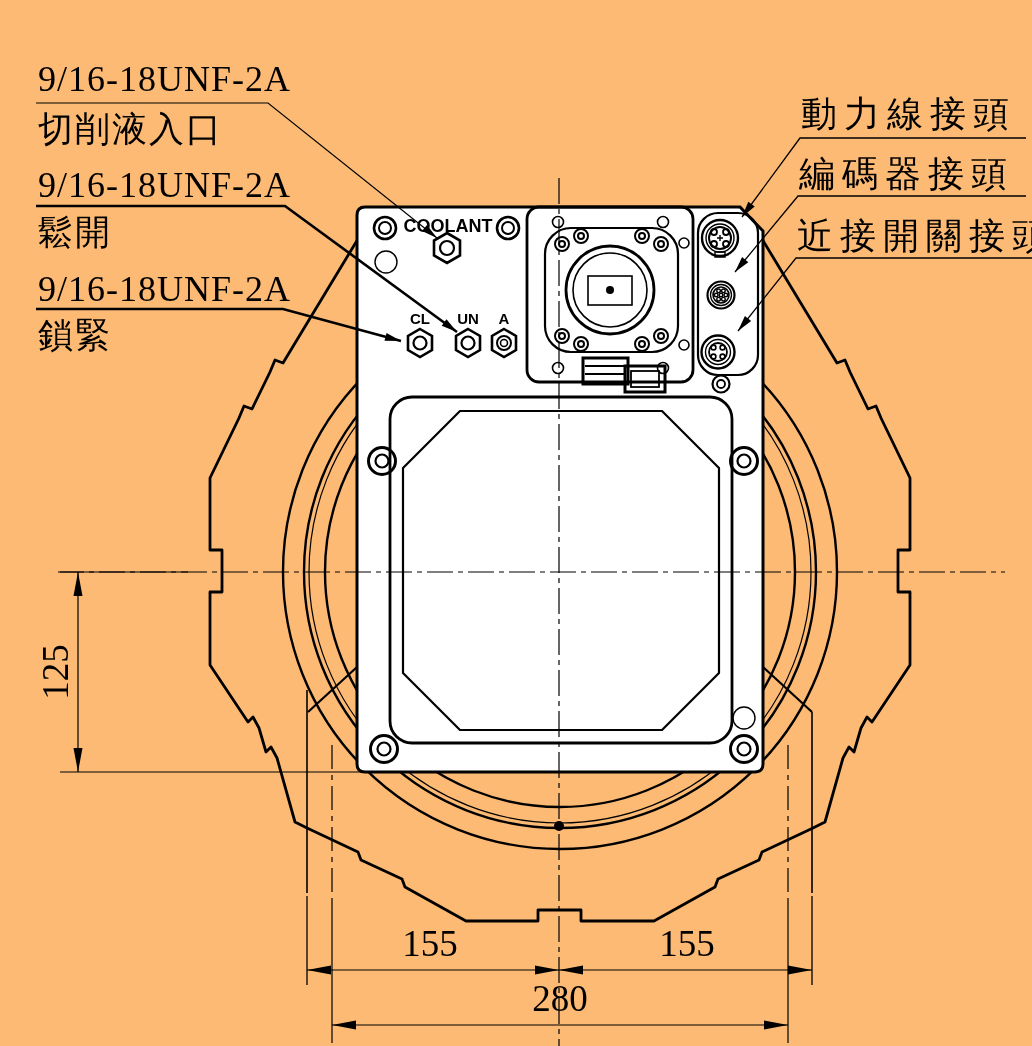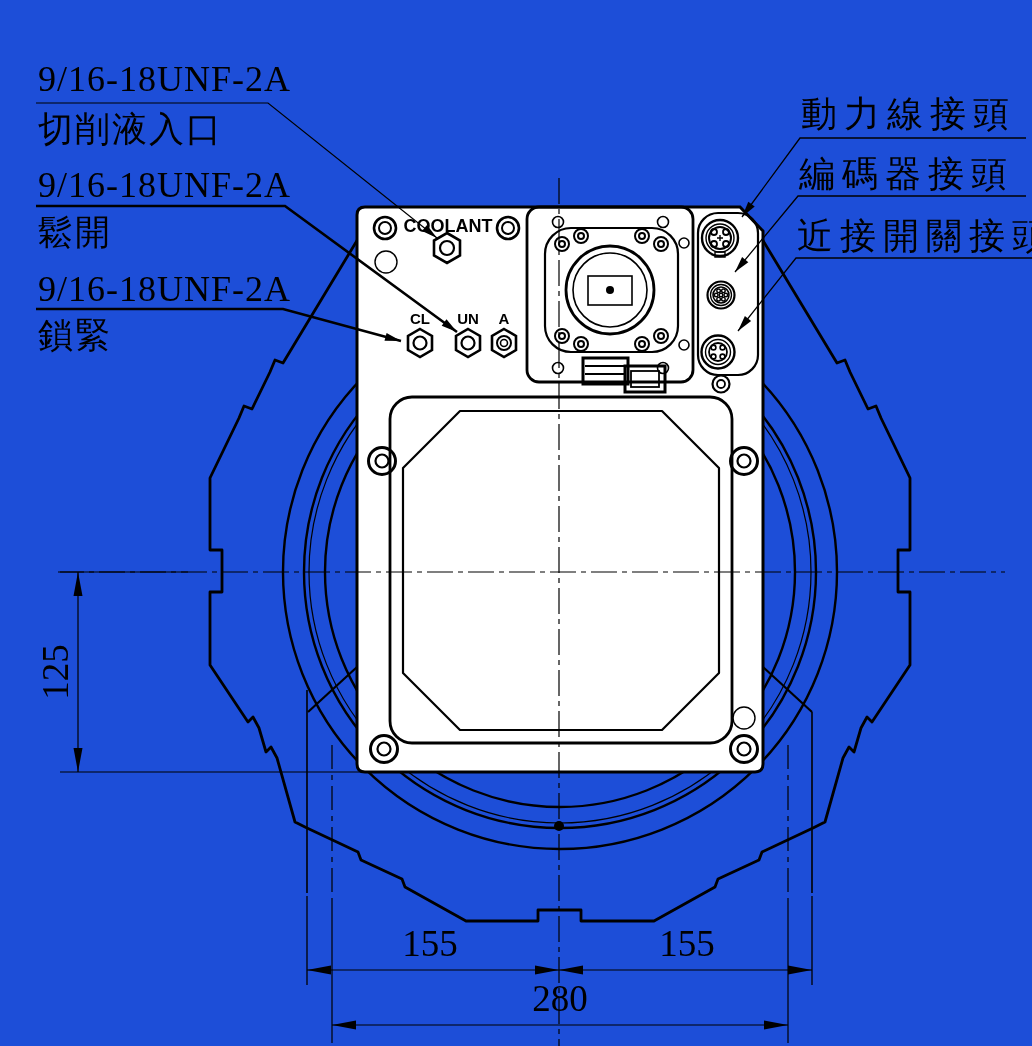--- a/index.html
+++ b/index.html
@@ -1,16 +1,16 @@
 <!DOCTYPE html>
 <html><head>
 <meta charset="utf-8">
 <style>
   html,body{margin:0;padding:0;background:#ffffff;}
-  .stage{width:1032px;height:1046px;background:#1d4ed8;position:relative;overflow:hidden;}
+  .stage{width:1032px;height:1046px;background:#fdba74;position:relative;overflow:hidden;}
   svg{display:block;}
   text{fill:#000;}
   .dimtxt{font-family:"Liberation Serif","DejaVu Serif",serif;font-size:37px;}
   .spectxt{font-family:"Liberation Serif","DejaVu Serif",serif;font-size:36px;letter-spacing:1px;}
   .cjk{font-family:"Liberation Serif","DejaVu Serif",serif;font-size:35px;letter-spacing:2px;}
   .cjkr{font-family:"Liberation Serif","DejaVu Serif",serif;font-size:36px;letter-spacing:7px;}
   .facetxt{font-family:"Liberation Sans","DejaVu Sans",sans-serif;font-weight:bold;font-size:18px;}
   .smalltxt{font-family:"Liberation Sans","DejaVu Sans",sans-serif;font-weight:bold;font-size:15px;}
 </style>
 </head>

